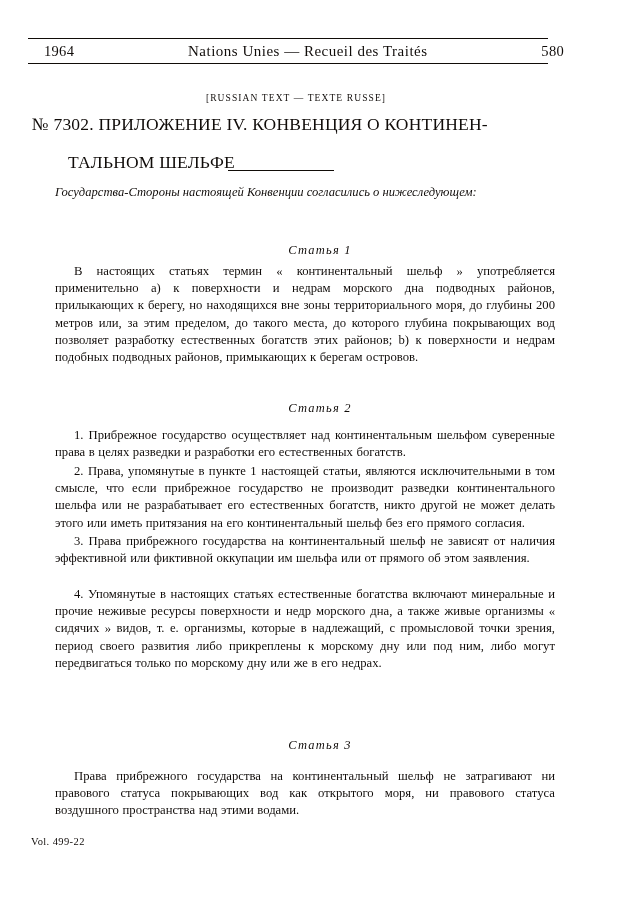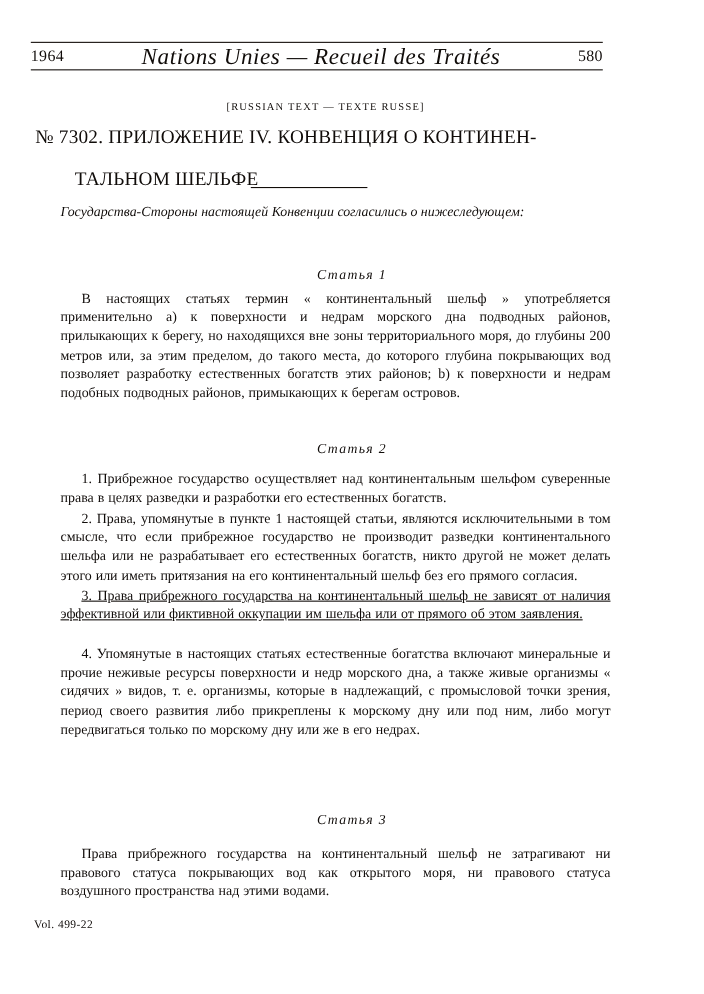--- a/index.html
+++ b/index.html
@@ -36,37 +36,36 @@
     position: absolute;
     left: 0;
     width: 520px;
     height: 0;
     border-top: 1.6px solid #15100d;
   }
   .rule-top { top: 0px; }
   .rule-bot { top: 25px; }
   .runhead-inner {
     position: absolute;
-    left: 0; top: 3px;
+    left: 16px; top: 3px;
     width: 520px;
     height: 21px;
     display: flex;
     align-items: center;
     justify-content: space-between;
   }
   .rh-year, .rh-page {
     font-size: 14.5px;
     letter-spacing: 0.3px;
     white-space: nowrap;
   }
   .rh-center {
     flex: 1;
     text-align: center;
-    font-style: italic;
-    font-size: 21px;
+    font-size: 15px;
     letter-spacing: 0.5px;
     white-space: nowrap;
   }
 
   
   .textnote {
     position: absolute;
     left: 0;
     top: 93px;
     width: 592px;
@@ -133,21 +132,21 @@
     width: 500px;
     font-size: 12.7px;
     line-height: 17.2px;
     text-align: justify;
     text-indent: 19px;
     word-spacing: 0.4px;
   }
   #p-art1   { top: 263px; }
   #p-a2-1   { top: 427px; }
   #p-a2-2   { top: 463px; }
-  #p-a2-3   { top: 533px; text-decoration: underline; }
+  #p-a2-3   { top: 533px; }
   #p-a2-4   { top: 586px; }
   #p-art3   { top: 768px; }
 
   .footer {
     position: absolute;
     left: 31px;
     top: 836px;
     font-size: 10.5px;
     letter-spacing: 0.4px;
   }

